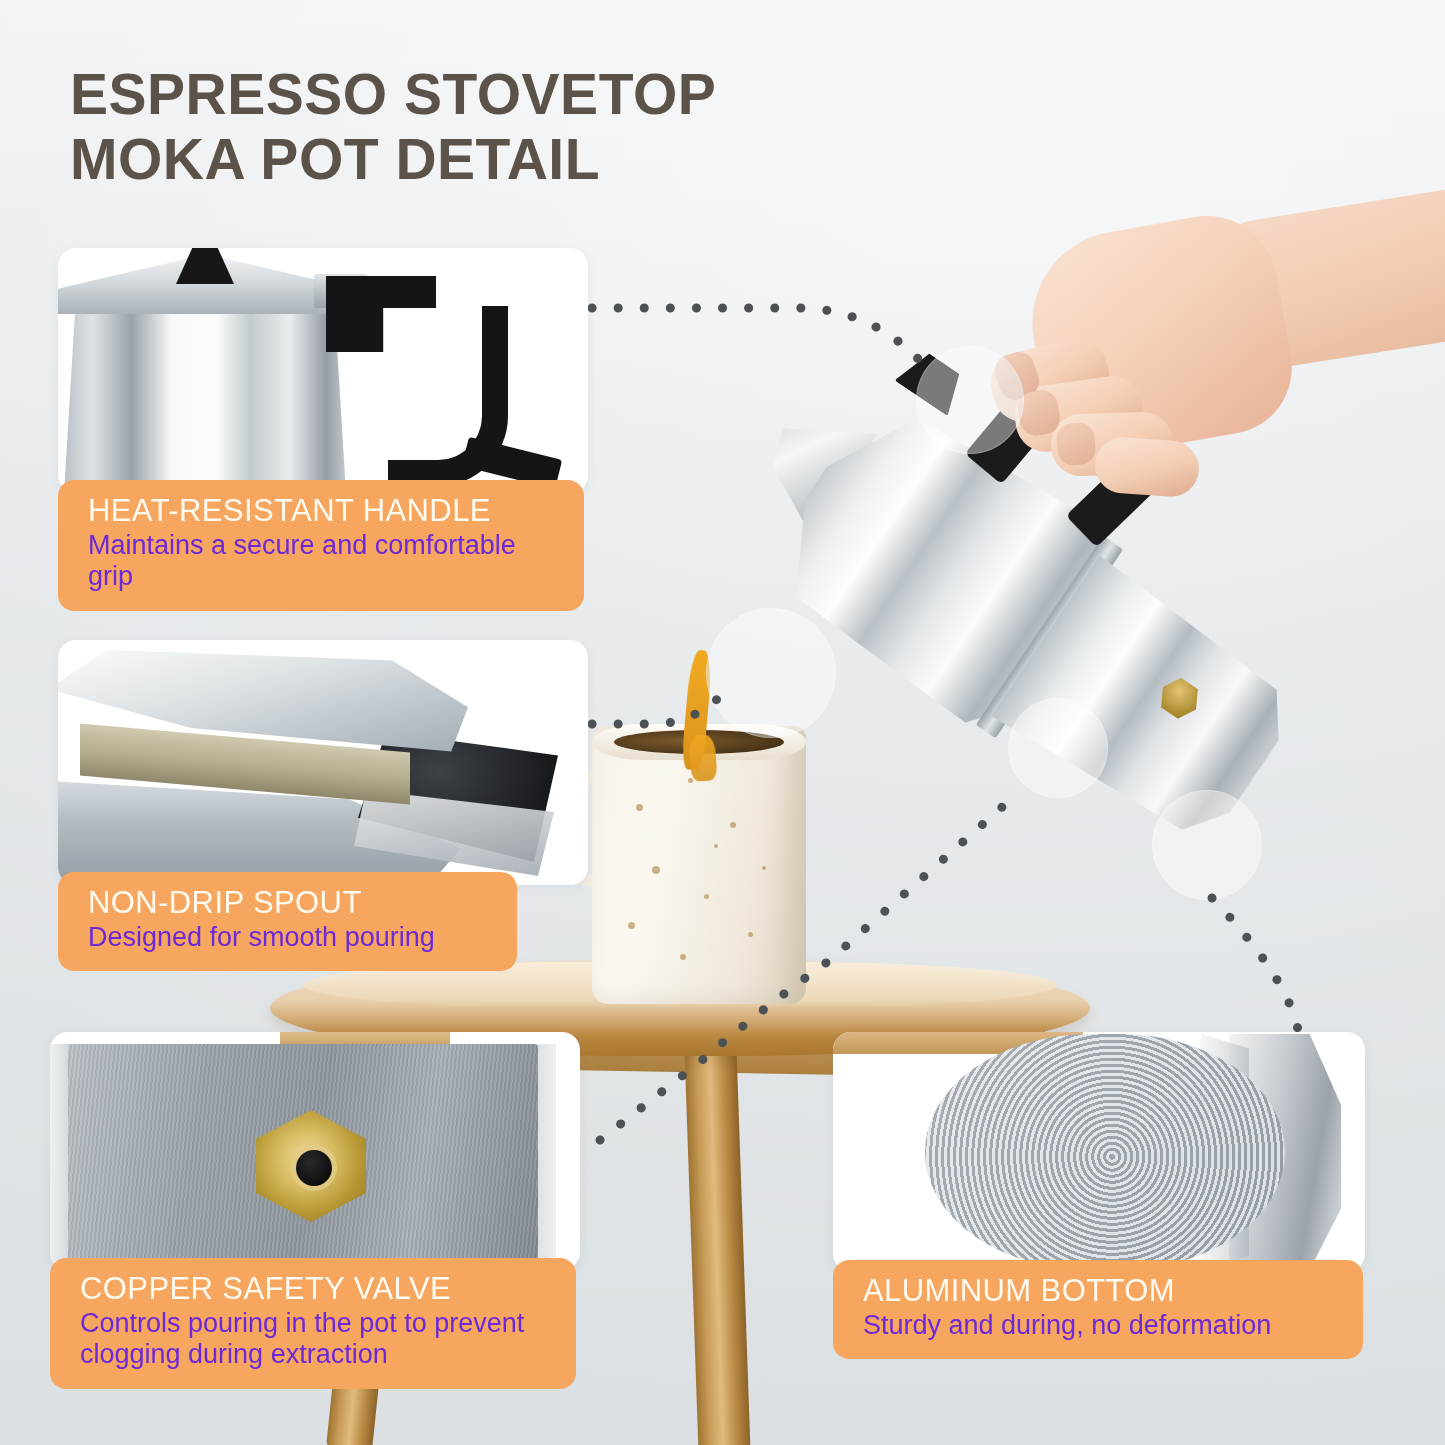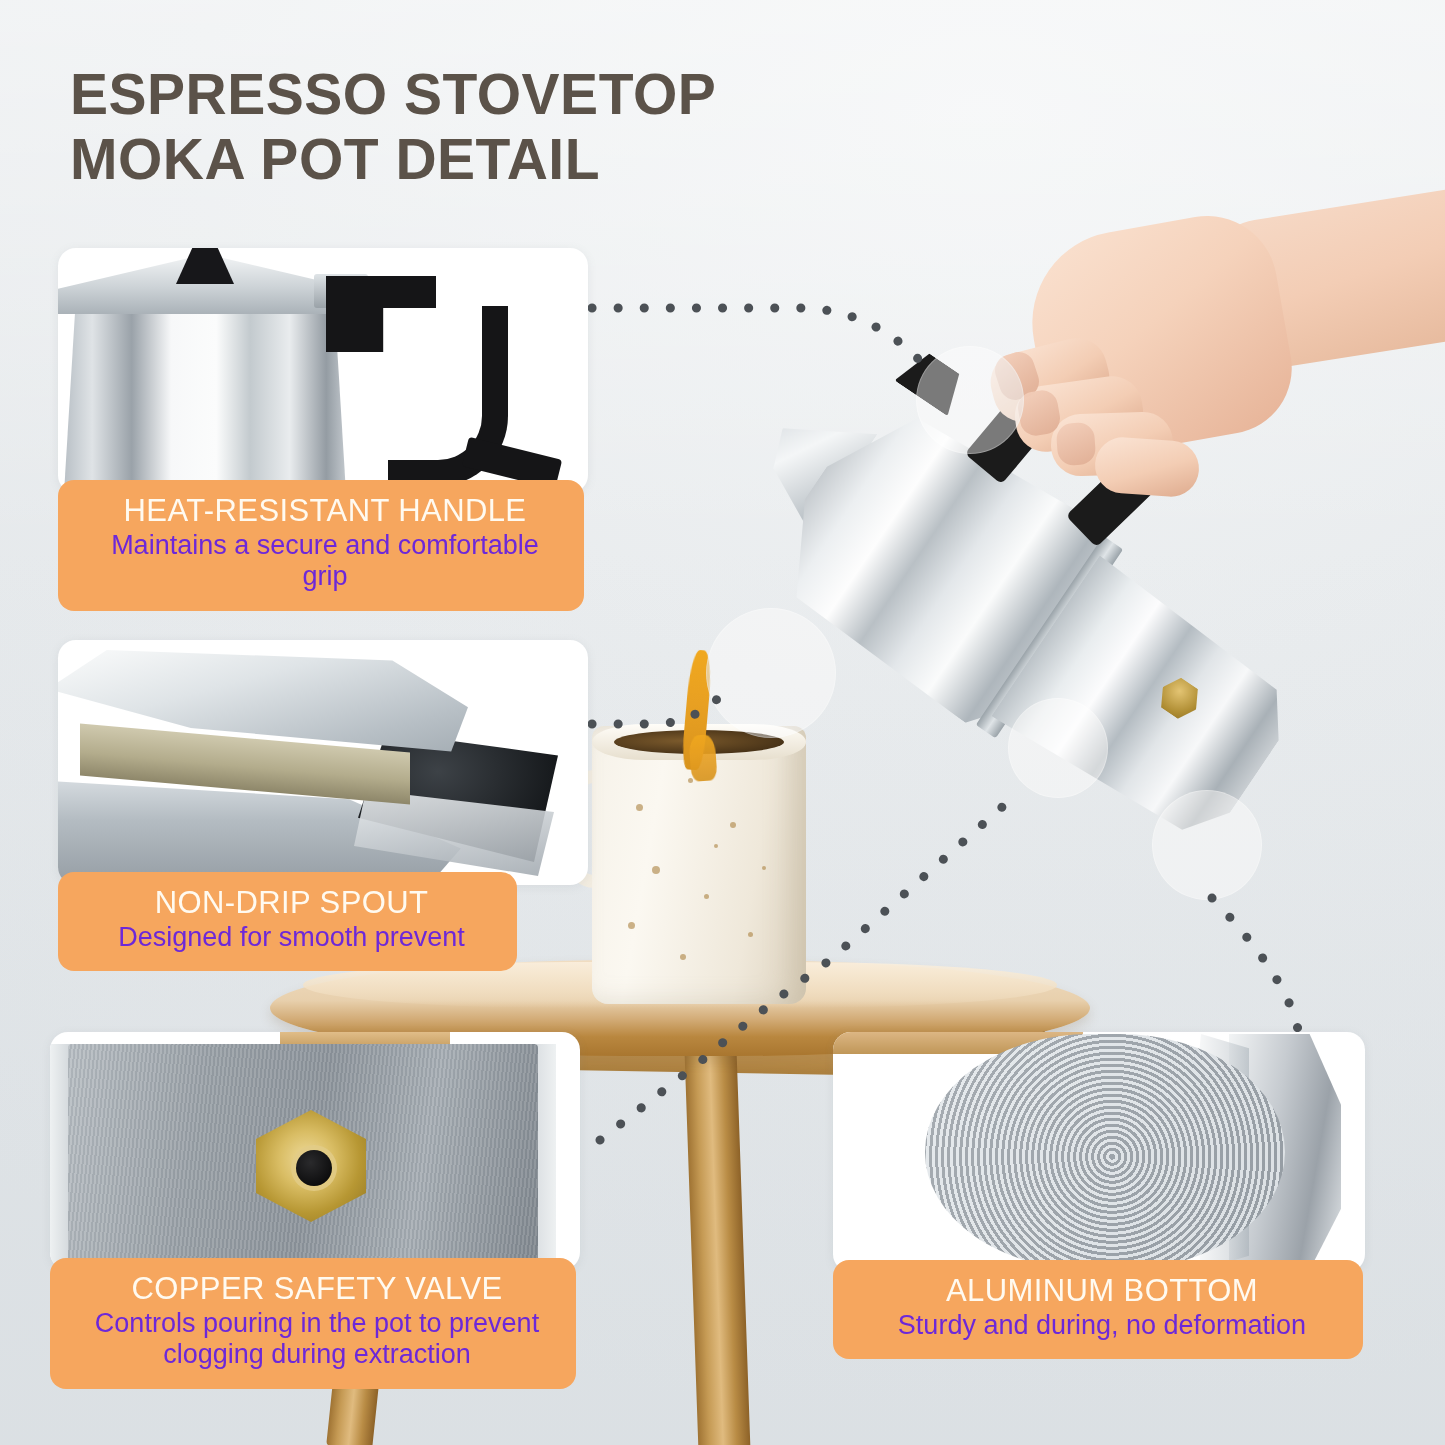--- a/index.html
+++ b/index.html
@@ -167,21 +167,21 @@
     position:absolute;border-radius:50%;
     background:rgba(255,255,255,.42);
     border:1px solid rgba(255,255,255,.25);
     backdrop-filter:saturate(.7);
   }
 
   
   .dots{position:absolute;left:0;top:0;width:1445px;height:1445px;pointer-events:none;}
 
   
-  .card{position:absolute;text-align:center;}
+  .card{position:absolute;}
   .photo{
     position:absolute;left:0;top:0;
     background:#ffffff;
     border-radius:18px;
     overflow:hidden;
     box-shadow:0 2px 10px rgba(120,130,140,.12);
   }
   .label{
     position:absolute;left:0;
     background:#f6a65e;
@@ -435,21 +435,21 @@
   <div class="card" id="card2">
     <div class="photo">
       <div class="p2-lower"></div>
       <div class="p2-cavity"></div>
       <div class="p2-rim"></div>
       <div class="p2-top"></div>
       <div class="p2-edge"></div>
     </div>
     <div class="label">
       <h3>NON-DRIP SPOUT</h3>
-      <p>Designed for smooth prevent</p>
+      <p>Designed for smooth pouring</p>
     </div>
   </div>
 
   <div class="card" id="card3">
     <div class="photo">
       <div class="p3-left"></div>
       <div class="p3-right"></div>
       <div class="p3-wood"></div>
       <div class="p3-plate"></div>
       <div class="p3-hex"></div>

